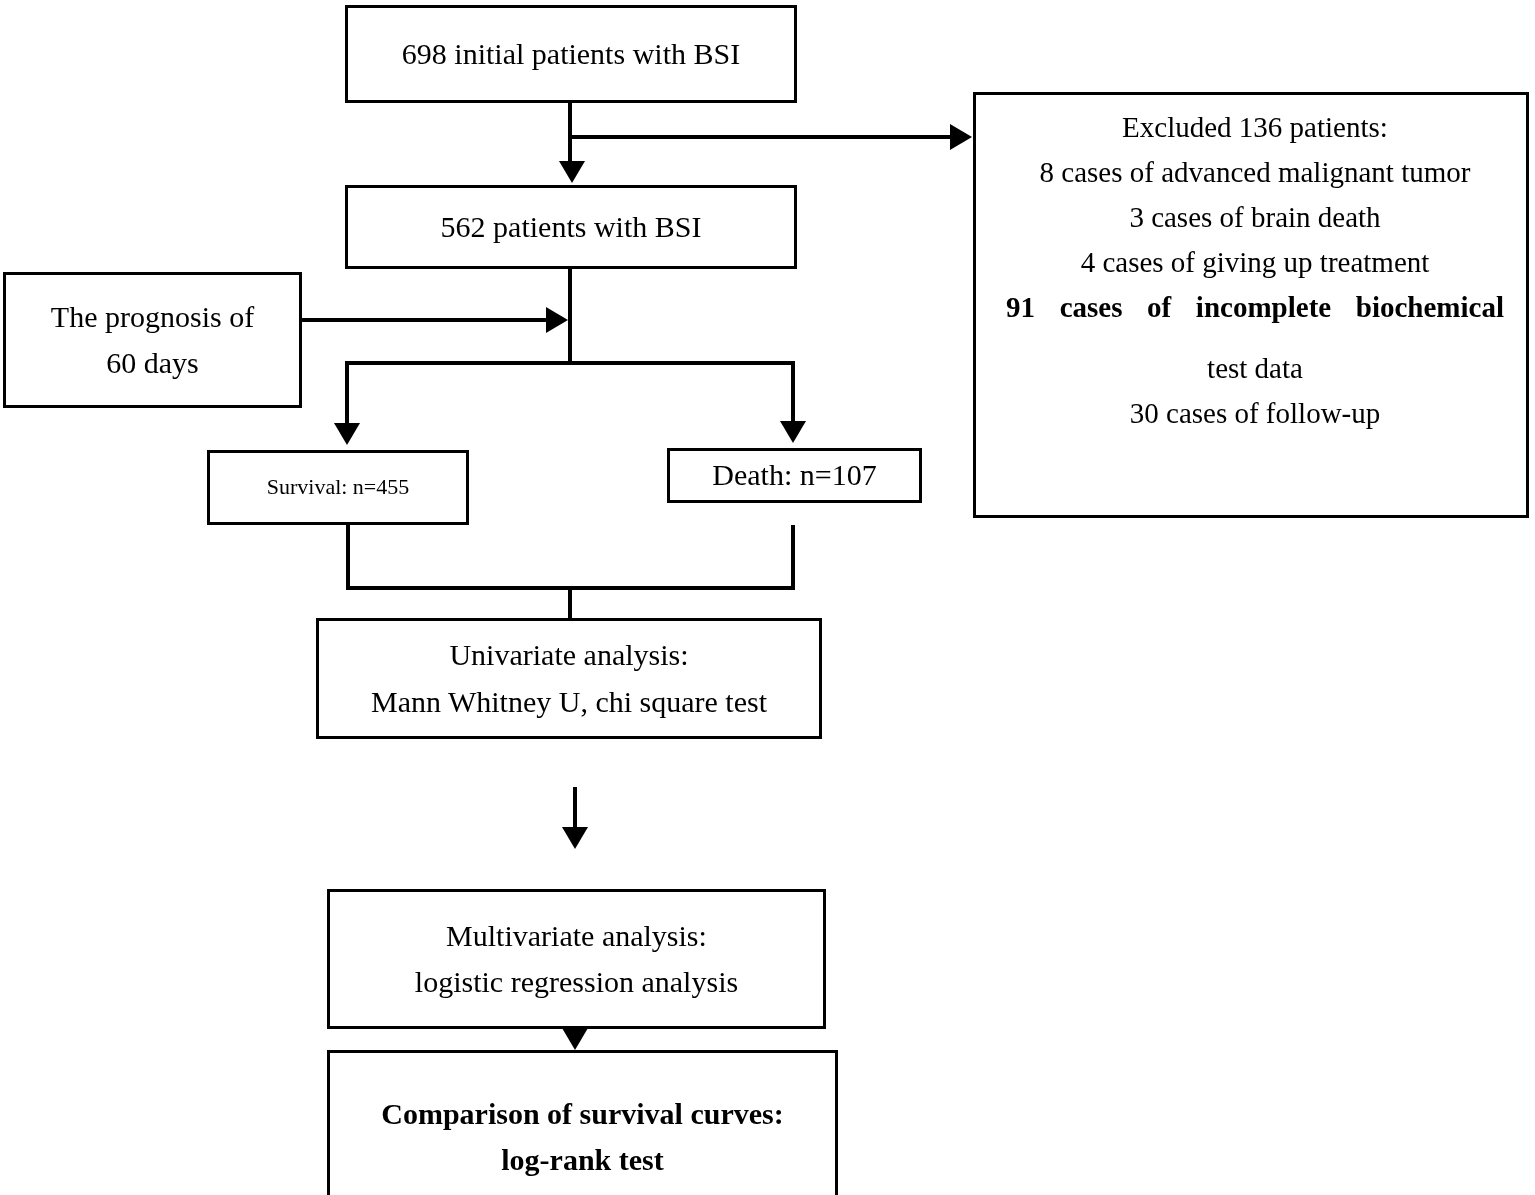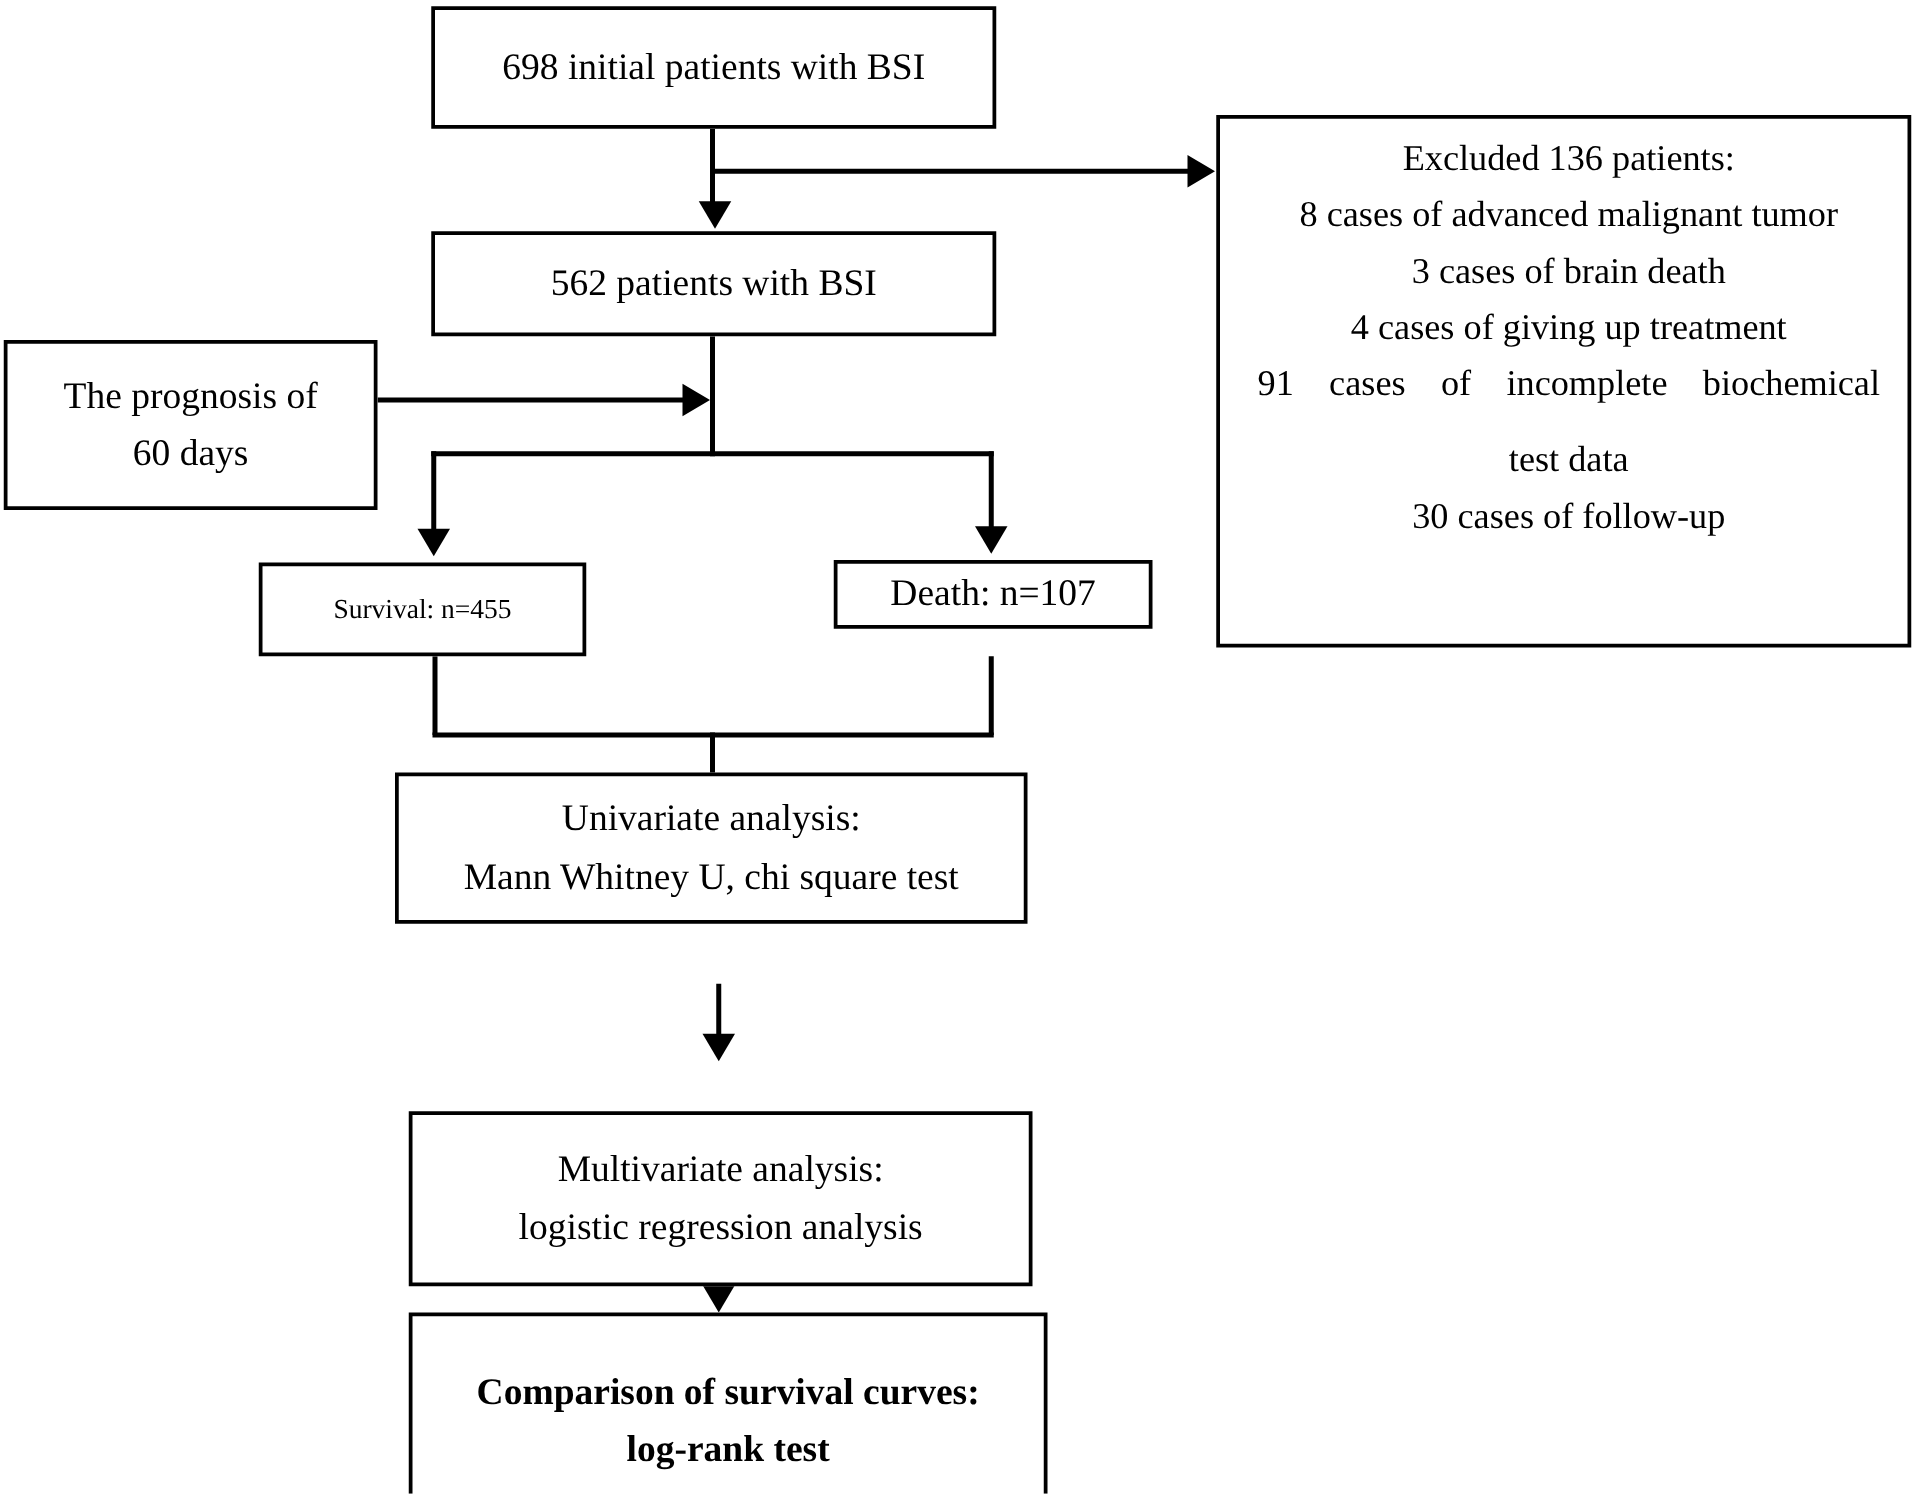--- a/index.html
+++ b/index.html
@@ -54,20 +54,21 @@
   #node-excluded .xl {
     display: block;
     white-space: nowrap;
     margin-bottom: 16px;
   }
   #node-excluded .xl.justified {
     white-space: normal;
     text-align: justify;
     text-align-last: justify;
     margin-bottom: 12px;
+    font-weight: bold;
   }
   #node-excluded .xl.cont {
     margin-top: 32px;
   }
 
   
   .edge {
     position: absolute;
     background: #000000;
     z-index: 1;

